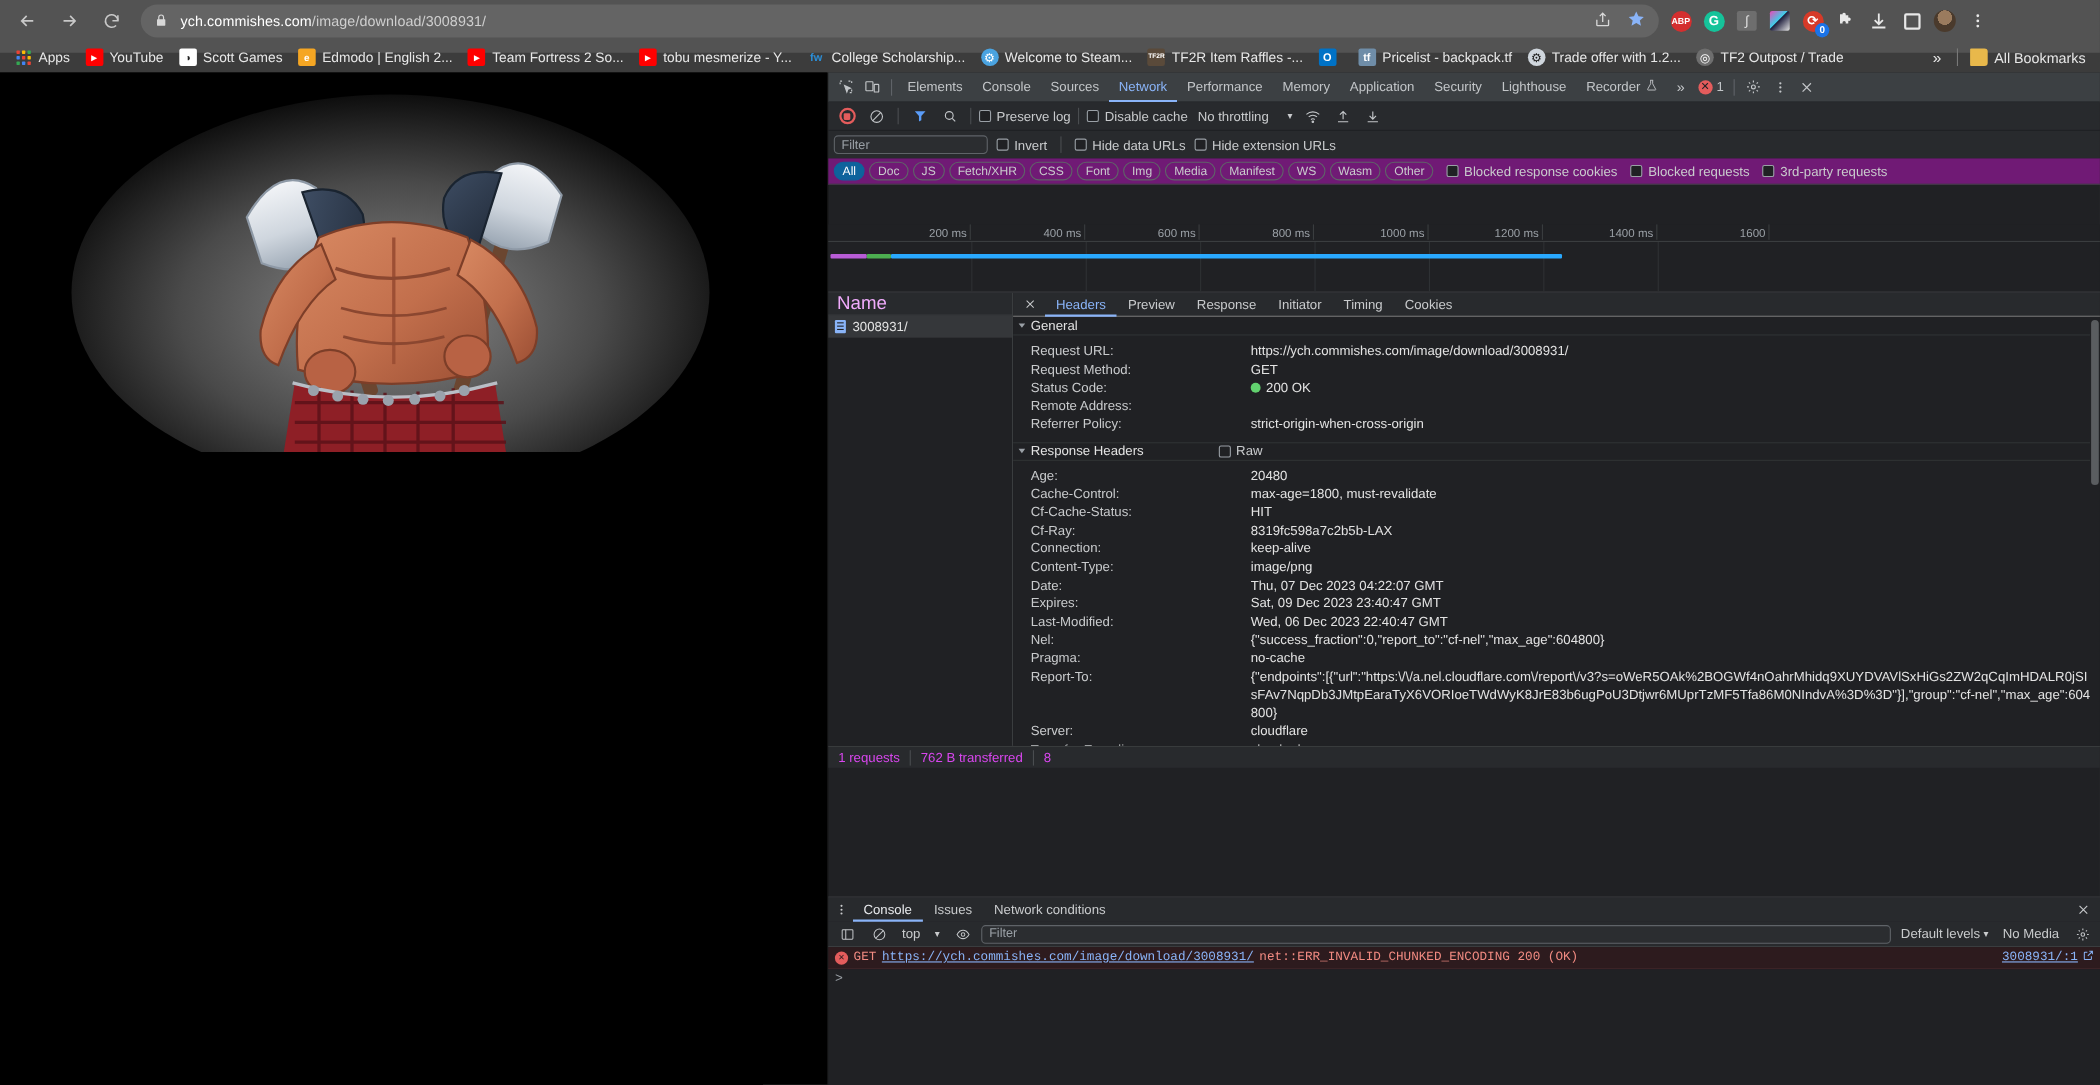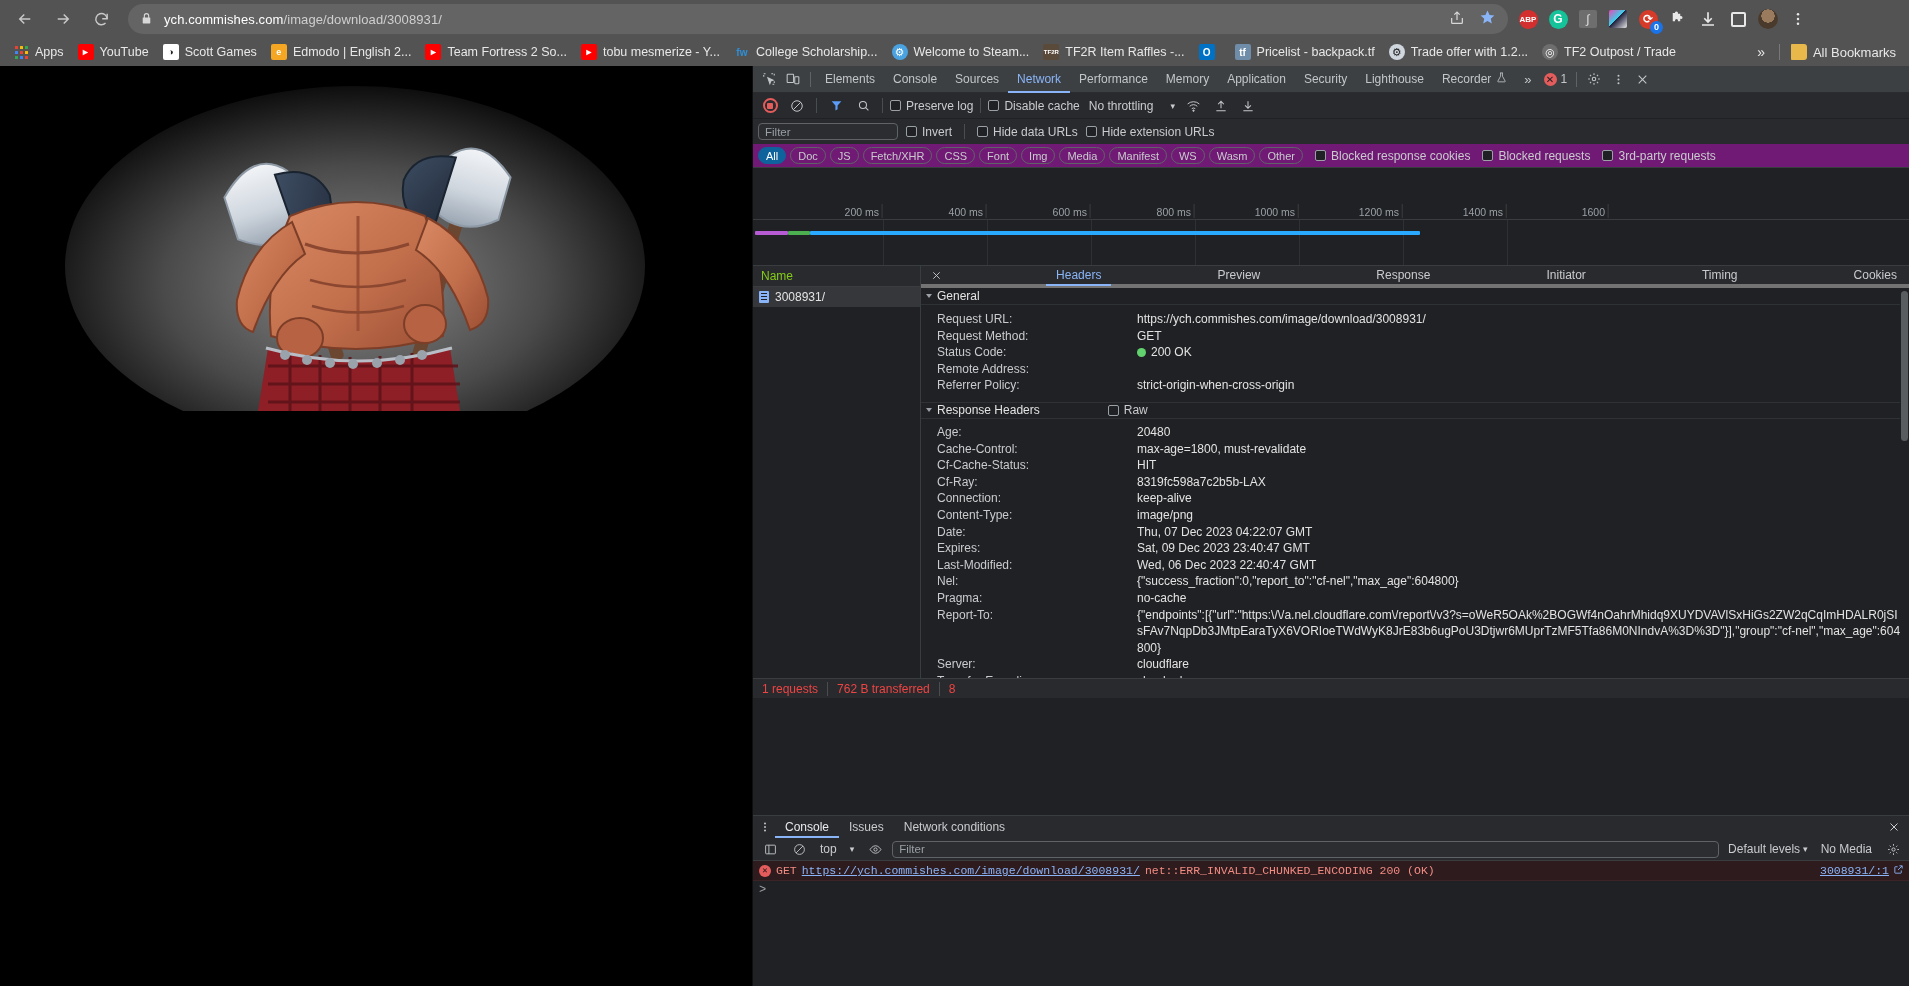--- a/index.html
+++ b/index.html
@@ -2,21 +2,21 @@
 <html><head>
 <meta charset="utf-8">
 <style>
   html,body{margin:0;padding:0;background:#3c3c3c;}
   body{width:1909px;height:986px;overflow:hidden;
        font-family:"Liberation Sans","DejaVu Sans",sans-serif;
        font-size:12px;color:#ddd;-webkit-font-smoothing:antialiased;}
   *{box-sizing:border-box;}
 
   
-  .chrome{position:absolute;left:0;top:0;width:1909px;height:66px;background:#535353;}
+  .chrome{position:absolute;left:0;top:0;width:1909px;height:48px;background:#535353;}
   .navbar{position:absolute;left:0;top:0;width:1909px;height:38px;display:flex;align-items:center;}
   .nav-btn{width:34px;height:34px;margin-left:4px;display:flex;align-items:center;justify-content:center;
            border-radius:50%;color:#c8c8c8;flex:none;}
   .nav-btn:first-child{margin-left:8px;}
   .nav-btn svg{display:block;}
   .omnibox{flex:none;width:1380px;height:30px;margin-left:10px;background:#646464;border-radius:15px;
            display:flex;align-items:center;padding:0 12px;}
   .lock{width:14px;height:14px;margin-right:10px;flex:none;color:#d8d8d8;}
   .urltext{font-size:13px;color:#cfcfcf;white-space:nowrap;letter-spacing:.1px;}
   .urltext .host{color:#ffffff;}
@@ -78,40 +78,40 @@
   .ov-tick{position:absolute;top:2px;font-size:10.5px;color:#9aa0a6;transform:translateX(-100%);padding-right:4px;}
   .ov-tick:after{content:"";position:absolute;right:0;top:-2px;width:1px;height:14px;background:#3a3d3f;}
   .ov-body{position:relative;height:45px;}
   .ov-grid{position:absolute;top:0;bottom:0;width:1px;background:#2e3134;}
   .ov-band{position:absolute;height:4px;border-radius:1px;}
 
   
   .reqarea{display:flex;height:412px;}
   .reqlist{width:168px;background:#202124;border-right:1px solid #3a3d3f;flex:none;}
   .reqhdr{height:21px;background:#282a2d;border-bottom:1px solid #3a3d3f;display:flex;align-items:center;
-          padding:0 8px;color:#84cc16;font-size:12px;}
+          padding:0 8px;color:#f0abfc;font-size:17px;}
   .reqrow{height:20px;display:flex;align-items:center;padding:0 6px;background:#35373a;color:#e3e3e3;font-size:12px;gap:6px;}
   .fileicon{width:10px;height:12px;background:#8ab4f8;border-radius:1px;flex:none;position:relative;}
   .fileicon:after{content:"";position:absolute;left:2px;top:2px;right:2px;height:1px;background:#202124;box-shadow:0 3px 0 #202124,0 6px 0 #202124;}
 
   .detail{flex:1;background:#202124;display:flex;flex-direction:column;min-width:0;}
-  .dtabs{height:22px;background:#282a2d;display:flex;align-items:center;padding:0 2px;border-bottom:4px solid #737373;justify-content:space-between;}
+  .dtabs{height:22px;background:#282a2d;display:flex;align-items:center;padding:0 2px;border-bottom:1px solid #737373;}
   .dtab{height:22px;padding:0 10px;display:flex;align-items:center;color:#c9cbcd;font-size:12px;}
   .dtab.sel{color:#8ab4f8;box-shadow:inset 0 -2px 0 #8ab4f8;}
   .hdrbody{flex:1;overflow:hidden;position:relative;}
   .secthead{height:17px;display:flex;align-items:center;gap:6px;padding:0 6px;color:#e3e3e3;font-size:12px;
             border-bottom:1px solid #2f3234;}
   .tri{width:0;height:0;border-left:4px solid #9aa0a6;border-top:3.5px solid transparent;border-bottom:3.5px solid transparent;
        transform:rotate(90deg);flex:none;}
   .hrow{display:flex;font-size:12px;line-height:16.6px;padding:0 6px 0 16px;}
   .hkey{width:200px;color:#c9cbcd;flex:none;}
   .hval{color:#e3e3e3;flex:1;min-width:0;word-break:break-all;}
   .greendot{width:9px;height:9px;border-radius:50%;background:#62d26f;display:inline-block;margin-right:5px;vertical-align:-1px;}
   .statusbar{height:20px;background:#282a2d;border-top:1px solid #3a3d3f;display:flex;align-items:center;
-             color:#ef4444;font-size:12px;}
+             color:#d946ef;font-size:12px;}
   .statusbar span{padding:0 9px;border-right:1px solid #4a4d50;}
 
   
   .drawer{position:absolute;left:0;bottom:0;width:1157px;height:171px;background:#202124;border-top:1px solid #3a3d3f;}
   .drawer-tabs{height:22px;background:#282a2d;display:flex;align-items:center;padding:0 2px;}
   .drawer-tab{height:22px;padding:0 10px;display:flex;align-items:center;color:#c9cbcd;font-size:12px;}
   .drawer-tab.sel{color:#e8eaed;box-shadow:inset 0 -2px 0 #8ab4f8;}
   .kebab{width:20px;height:20px;display:flex;align-items:center;justify-content:center;color:#c9cbcd;flex:none;}
   .console-toolbar{height:23px;background:#282a2d;display:flex;align-items:center;gap:5px;padding:0 5px;
                    border-bottom:1px solid #3a3d3f;}

